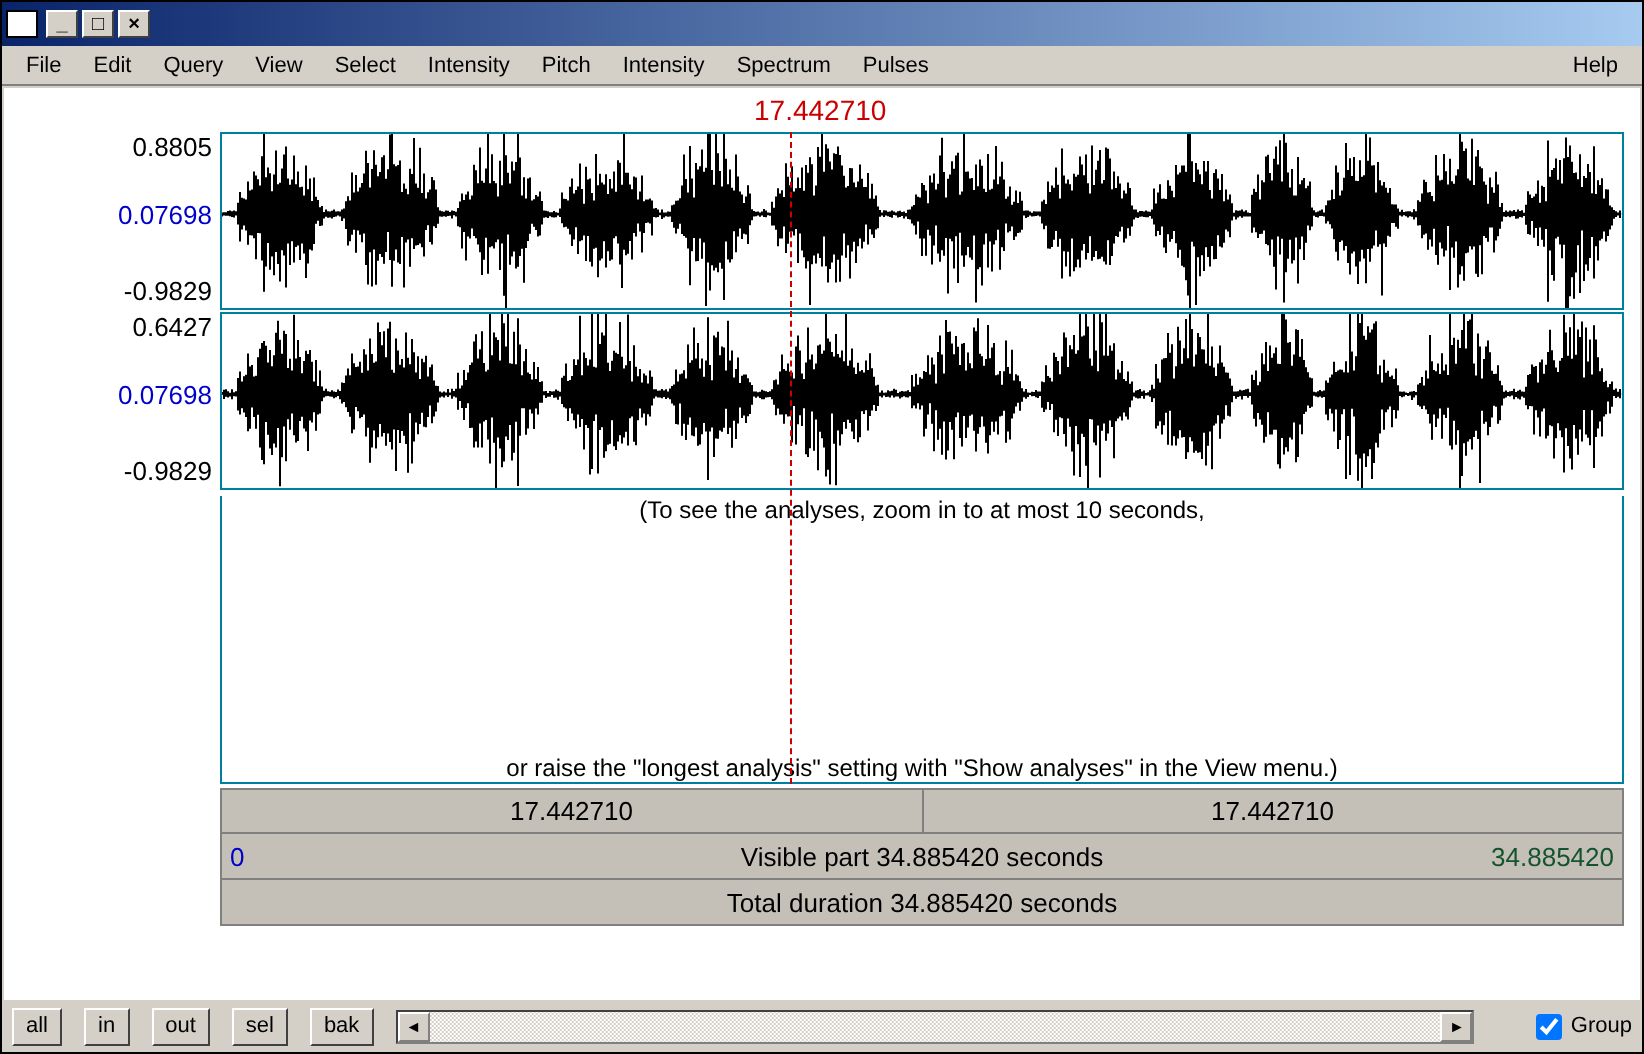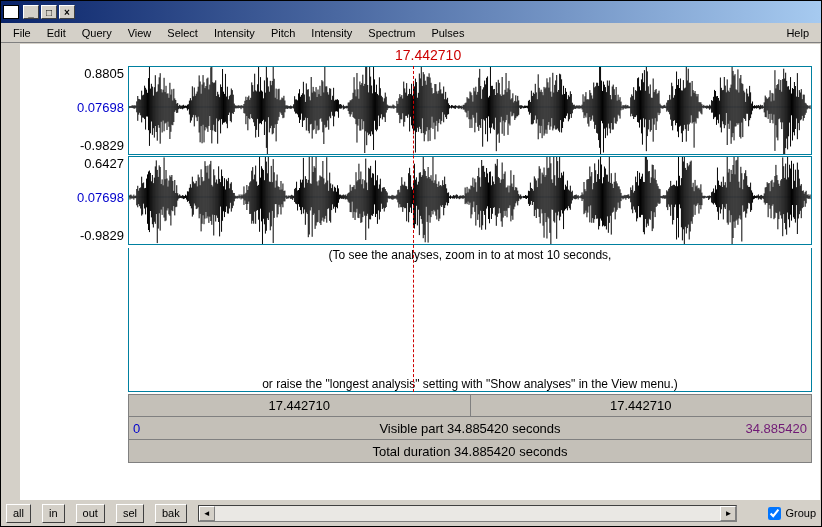--- a/index.html
+++ b/index.html
@@ -8,21 +8,21 @@
 .titlebar { height: 22px; background: linear-gradient(to right, #0a246a, #a6caf0); color: #fff; display: flex; align-items: center; padding: 0 2px; font-size: 12px; font-weight: bold; }
 .titlebar-icon { width: 16px; height: 14px; background: #fff; border: 1px solid #000; margin-right: 4px; display: inline-block; }
 .titlebar-title { flex: 1; }
 .win-btns { display: flex; gap: 2px; }
 .win-btn { width: 16px; height: 14px; background: #d4d0c8; border: 1px solid #fff; border-right-color: #404040; border-bottom-color: #404040; font-size: 10px; display: flex; align-items: center; justify-content: center; color: #000; font-weight: bold; cursor: default; }
 
 .menubar { height: 20px; background: #d4d0c8; display: flex; align-items: center; padding: 0 4px; font-size: 11px; border-bottom: 1px solid #808080; }
 .menu-item { padding: 2px 8px; cursor: default; }
 .menu-spacer { flex: 1; }
 
-.content { position: absolute; top: 43px; left: 1px; right: 1px; bottom: 26px; background: #fff; margin-left: 18px; }
+.content { position: absolute; top: 43px; left: 1px; right: 1px; bottom: 26px; background: #fff; }
 
 .cursor-time { position: absolute; top: 3px; left: 375px; color: #cc0000; font-size: 14px; }
 
 .axis-labels { position: absolute; left: 0; top: 22px; width: 108px; font-size: 13px; text-align: right; }
 .axis-label { position: absolute; right: 4px; }
 
 .wave-area { position: absolute; left: 108px; top: 22px; right: 8px; height: 181px; }
 .wave-channel { position: absolute; left: 0; right: 0; border: 1px solid #0080a0; background: #fff; }
 .wave-channel.ch1 { top: 0; height: 89px; }
 .wave-channel.ch2 { top: 90px; height: 89px; }
@@ -33,21 +33,21 @@
 .analysis-area { position: absolute; left: 108px; top: 204px; right: 8px; bottom: 108px; border-left: 1px solid #0080a0; border-right: 1px solid #0080a0; border-bottom: 1px solid #0080a0; background: #fff; display: flex; flex-direction: column; align-items: center; justify-content: space-between; gap: 50px; font-size: 12px; color: #000; }
 
 .info-bars { position: absolute; left: 108px; right: 8px; bottom: 37px; font-size: 13px; }
 .info-row { height: 23px; display: flex; border: 1px solid #808080; margin-bottom: 0; }
 .info-row.split { }
 .info-cell { flex: 1; display: flex; align-items: center; justify-content: center; background: #c4c0b8; border-right: 1px solid #808080; }
 .info-cell:last-child { border-right: none; }
 .info-full { height: 23px; display: flex; align-items: center; background: #c4c0b8; border: 1px solid #808080; border-top: none; position: relative; }
 .info-left-val { position: absolute; left: 4px; color: #0000cc; }
 .info-center { width: 100%; text-align: center; }
-.info-right-val { position: absolute; right: 4px; color: #701a75; }
+.info-right-val { position: absolute; right: 4px; color: #14532d; }
 
 .bottom-bar { position: absolute; left: 1px; right: 1px; bottom: 1px; height: 24px; background: #d4d0c8; display: flex; align-items: center; padding: 2px 4px; gap: 11px; }
 .btn-small { height: 19px; padding: 0 6px; font-size: 11px; background: #d4d0c8; border: 1px solid #fff; border-right-color: #404040; border-bottom-color: #404040; cursor: default; display: flex; align-items: center; }
 .scrollbar-h { flex: 1; height: 17px; background: #e8e8e8; border: 1px solid #808080; border-top-color: #404040; border-left-color: #404040; display: flex; align-items: stretch; position: relative; }
 .scroll-btn { width: 16px; background: #d4d0c8; border: 1px solid #fff; border-right-color: #808080; border-bottom-color: #808080; display: flex; align-items: center; justify-content: center; font-size: 8px; }
 .scroll-track { flex: 1; background: repeating-conic-gradient(#d4d0c8 0% 25%, #fff 0% 50%) 50% / 2px 2px; }
 .group-check { display: flex; align-items: center; gap: 4px; font-size: 11px; margin-left: 20px; }
 .group-check input { width: 13px; height: 13px; }
 </style>
 </head>

